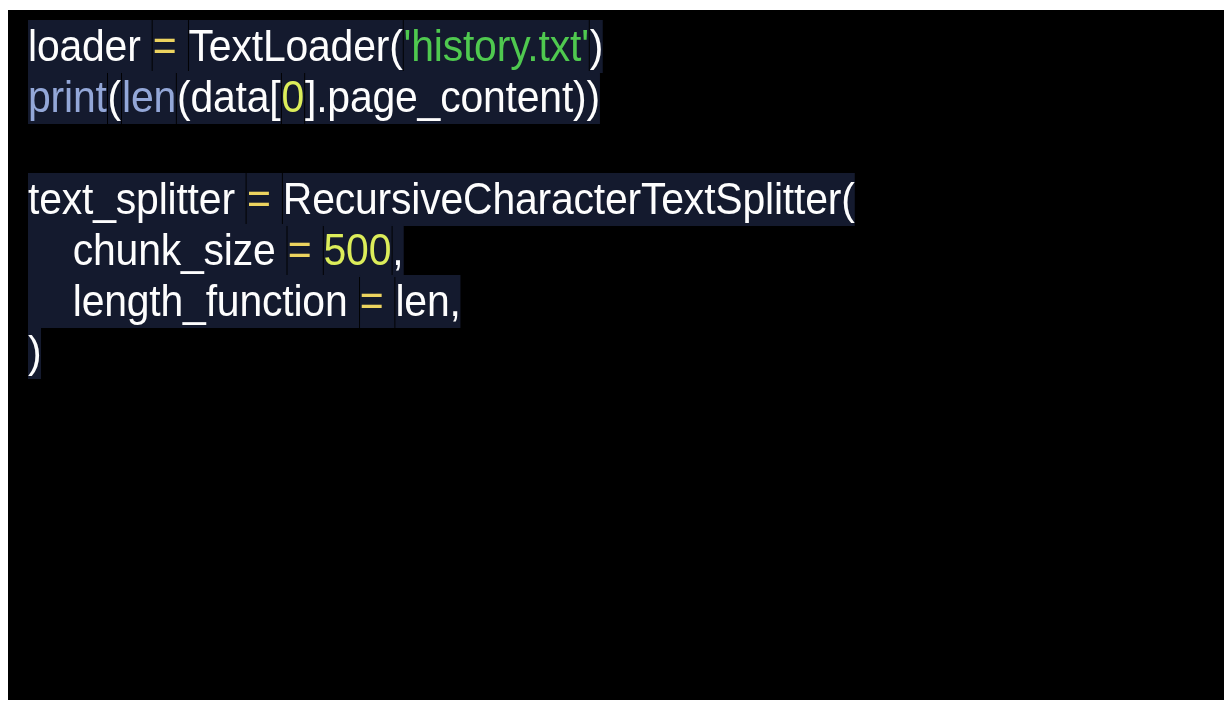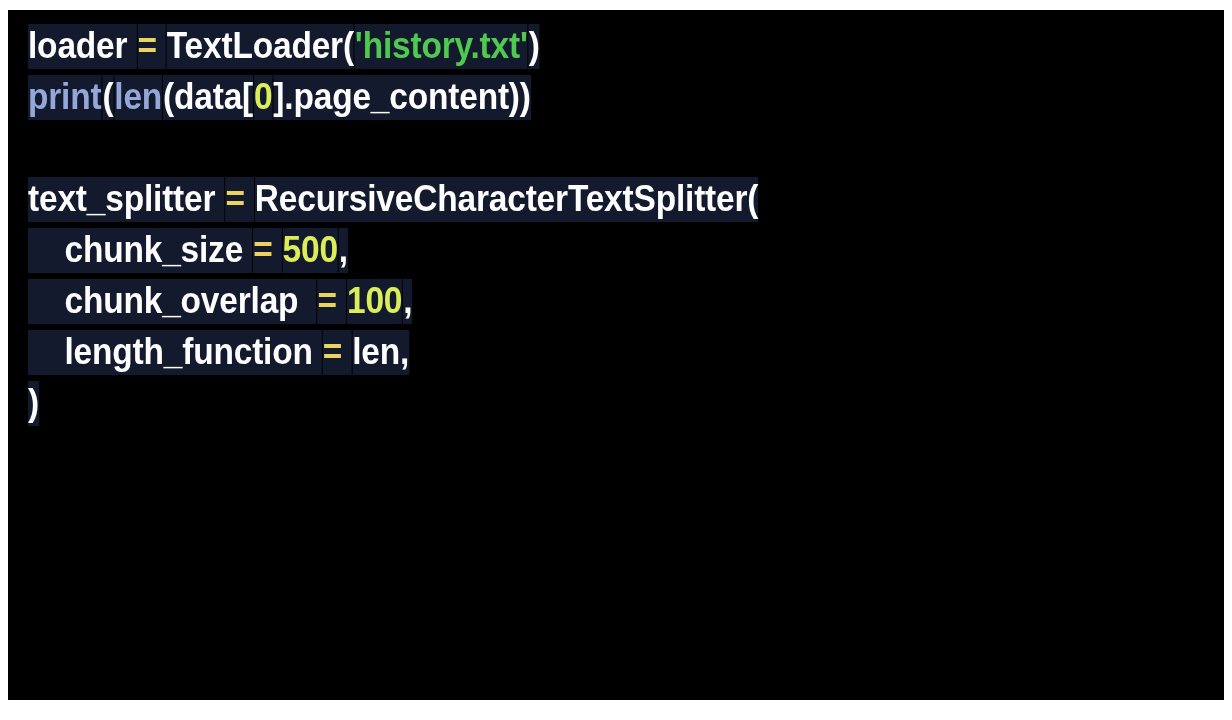--- a/index.html
+++ b/index.html
@@ -23,26 +23,25 @@
   .code-body{
     position:absolute;
     left:20px;top:10px;
     right:0;
   }
 
   .code-line{
     height:51px;
     line-height:51px;
     white-space:pre;
-    font-size:36px;
+    font-size:44px;
     letter-spacing:-0.2px;
     color:#fdfdfd;
     font-family:"Liberation Sans","DejaVu Sans",sans-serif;
     font-stretch:condensed;
-    font-weight:bold;
   }
   .code-line.blank{height:51px;}
 
   
   .tok{
     background:#141a2e;
     padding:1px 0 3px 0;
     display:inline;
     box-decoration-break:clone;
     -webkit-box-decoration-break:clone;
@@ -62,20 +61,19 @@
 <body>
 
 <div id="stage">
   <div class="code-panel">
     <div class="code-body" id="code-body">
         <div class="code-line"><span class="squeeze"><span class="tok t-plain sep">loader </span><span class="tok t-op sep">= </span><span class="tok t-plain sep">TextLoader(</span><span class="tok t-str sep">'history.txt'</span><span class="tok t-plain">)</span></span></div>
         <div class="code-line"><span class="squeeze"><span class="tok t-fn sep">print</span><span class="tok t-plain sep">(</span><span class="tok t-fn sep">len</span><span class="tok t-plain sep">(data[</span><span class="tok t-num sep">0</span><span class="tok t-plain">].page_content))</span></span></div>
         <div class="code-line blank">&nbsp;</div>
         <div class="code-line"><span class="squeeze"><span class="tok t-plain sep">text_splitter </span><span class="tok t-op sep">= </span><span class="tok t-plain">RecursiveCharacterTextSplitter(</span></span></div>
         <div class="code-line"><span class="squeeze"><span class="tok t-plain sep">    chunk_size </span><span class="tok t-op sep">= </span><span class="tok t-num sep">500</span><span class="tok t-plain">,</span></span></div>
-        <div class="code-line"><span class="squeeze"><span class="tok t-plain sep">    chunk_overlap  </span><span class="tok t-op sep">= </span><span class="tok t-num sep">100</span><span class="tok t-plain">,</span></span></div>
         <div class="code-line"><span class="squeeze"><span class="tok t-plain sep">    length_function </span><span class="tok t-op sep">= </span><span class="tok t-plain">len,</span></span></div>
         <div class="code-line"><span class="squeeze"><span class="tok t-plain">)</span></span></div>
         <div class="code-line blank">&nbsp;</div>
         <div class="code-line blank">&nbsp;</div>
       </div>
   </div>
 </div>
 
 </body></html>

